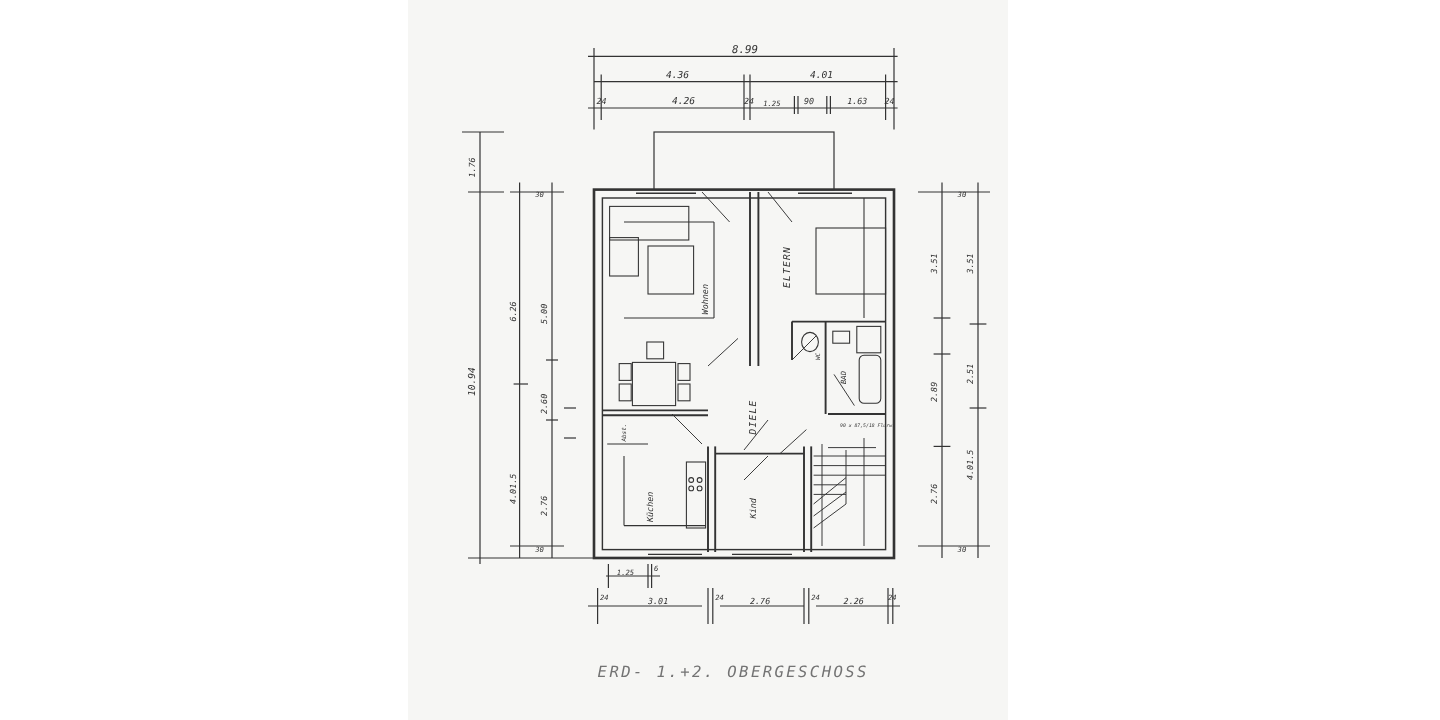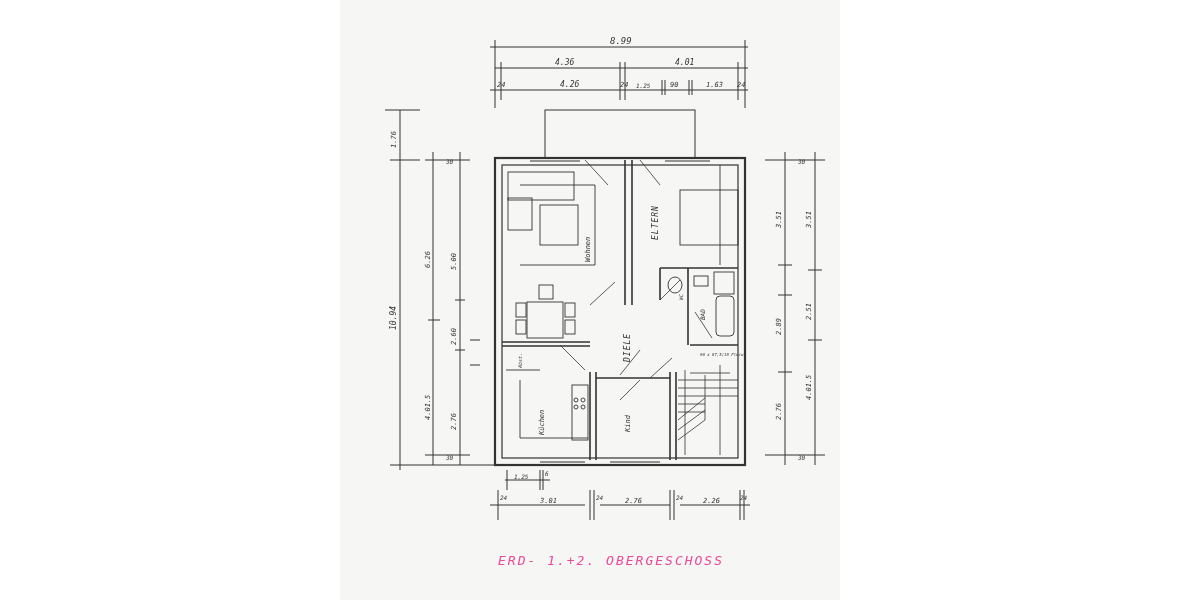--- a/index.html
+++ b/index.html
@@ -1,20 +1,20 @@
 <!DOCTYPE html>
 <html><head>
 <meta charset="utf-8">
 <style>
   html, body { margin:0; padding:0; }
   body { width:1200px; height:600px; background:#ffffff; overflow:hidden; position:relative; font-family:"DejaVu Sans", sans-serif; }
   .paper { position:absolute; left:340px; top:0; width:500px; height:600px; background:#f6f6f4; }
   svg { position:absolute; left:0; top:0; }
   .hand { font-family:"DejaVu Sans Mono", monospace; font-style:italic; fill:#333; }
-  .title { position:absolute; left:498px; top:553px; font-family:"DejaVu Sans Mono", monospace; font-style:italic; font-size:13px; letter-spacing:2px; color:#ec4899; }
+  .title { position:absolute; left:498px; top:553px; font-family:"DejaVu Sans Mono", monospace; font-style:italic; font-size:13px; letter-spacing:2px; color:#737373; }
 </style>
 </head>
 <body>
 
 <div class="paper"></div>
 
 <svg width="1200" height="600" viewBox="0 0 1200 600">
   <g stroke="#333" fill="none" stroke-width="1">
 
     <g>

